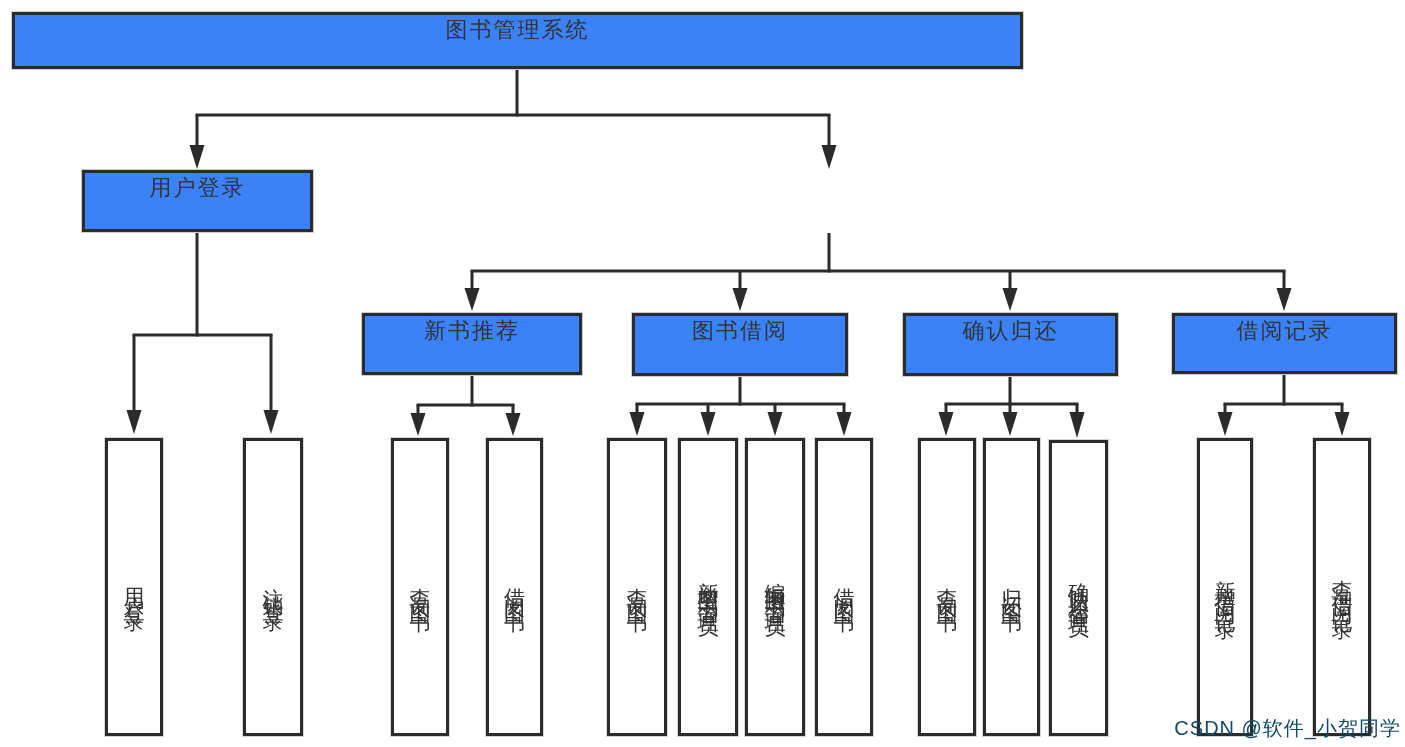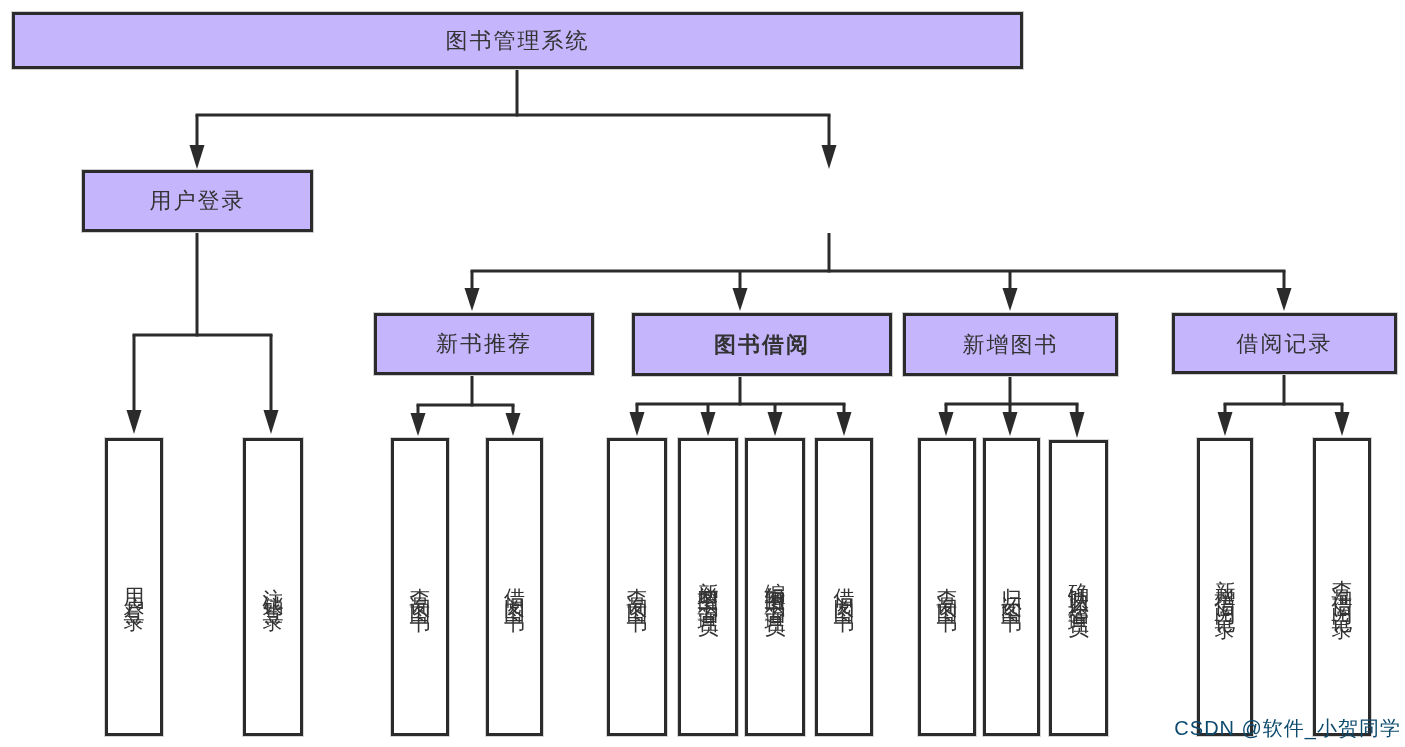--- a/index.html
+++ b/index.html
@@ -6,24 +6,24 @@
   body{font-family:"Liberation Sans",sans-serif;}
   .stage{
     position:relative;
     width:1405px;height:747px;
     background:#ffffff;
     overflow:hidden;
   }
   svg.wires{position:absolute;left:0;top:0;width:1405px;height:747px;}
   .box{
     position:absolute;
-    background:#c4b5fd;
+    background:#3b82f6;
     border:3px solid #2b2b2b;
     box-shadow:0 0 0 1px #cfcfcf;
-    display:flex;align-items:center;justify-content:center;
+    display:flex;align-items:flex-start;justify-content:center;
     font-size:22px;color:#333333;letter-spacing:2px;
     box-sizing:border-box;
     text-align:center;
   }
   .vbox{
     position:absolute;
     background:#ffffff;
     border:3px solid #2b2b2b;
     box-shadow:0 0 0 1px #d6d6d6;
     box-sizing:border-box;
@@ -114,28 +114,28 @@
   </svg>
 
   <div class="box" style="left:12px;top:12px;width:1011px;height:57px;">
     <span>图书管理系统</span>
   </div>
 
   <div class="box" style="left:82px;top:170px;width:231px;height:62px;">
     <span>用户登录</span>
   </div>
 
-  <div class="box" style="left:362px;top:313px;width:220px;height:62px;margin-left:12px;">
+  <div class="box" style="left:362px;top:313px;width:220px;height:62px;">
     <span>新书推荐</span>
   </div>
-  <div class="box" style="left:632px;top:313px;width:260px;height:63px;font-weight:bold;">
+  <div class="box" style="left:632px;top:313px;width:216px;height:63px;">
     <span>图书借阅</span>
   </div>
   <div class="box" style="left:903px;top:313px;width:215px;height:63px;">
-    <span>新增图书</span>
+    <span>确认归还</span>
   </div>
   <div class="box" style="left:1172px;top:313px;width:225px;height:61px;">
     <span>借阅记录</span>
   </div>
 
   <div class="vbox" style="left:105px;top:438px;width:58px;height:298px;">
     <span>用户登录</span>
   </div>
   <div class="vbox" style="left:243px;top:438px;width:60px;height:298px;">
     <span>注销登录</span>

